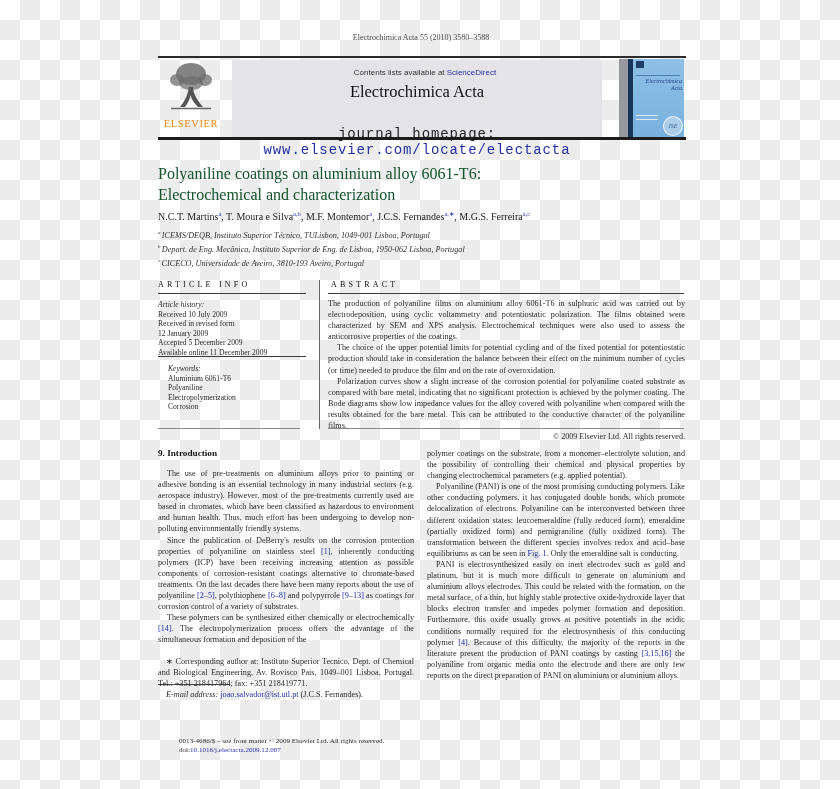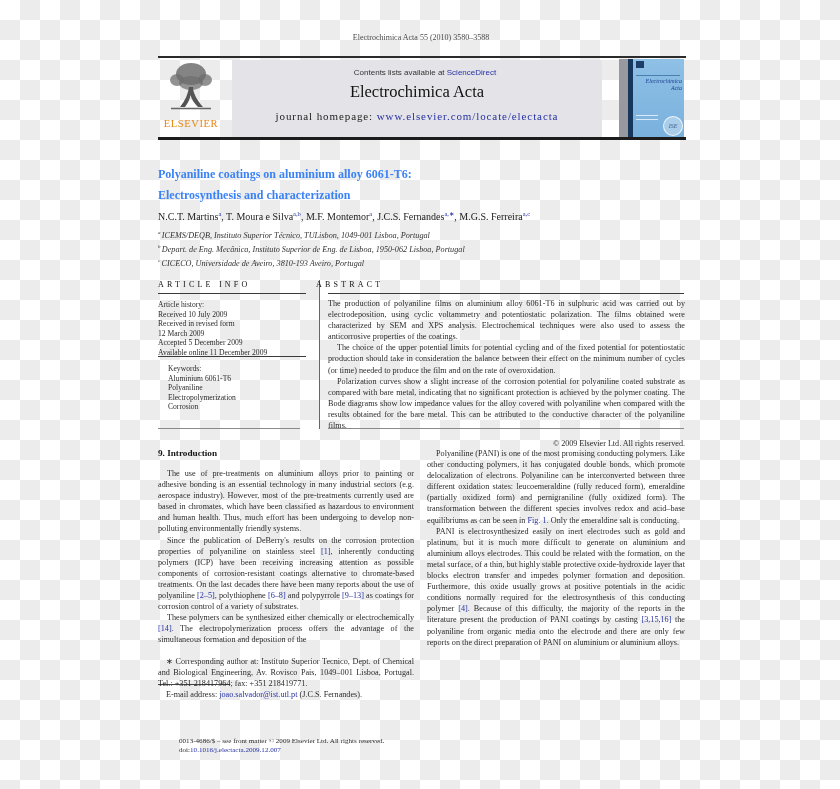--- a/index.html
+++ b/index.html
@@ -24,56 +24,56 @@
   .jref{position:absolute;top:33px;left:0;width:100%;text-align:center;font-size:8px;color:#4a4a4a;}
 
   
   .rule-top{position:absolute;top:56px;left:2px;width:528px;height:1.6px;background:#2b2b2b;}
   .rule-bottom{position:absolute;top:137px;left:2px;width:528px;height:3px;background:#1c1c1c;}
   .logo{position:absolute;top:61px;left:2px;width:66px;height:76px;text-align:center;}
   .logo .els{color:var(--orange);font-size:10.5px;letter-spacing:0.6px;margin-top:1px;}
   .gbox{position:absolute;top:60px;left:76px;width:370px;height:77px;background:#e4e3e8;text-align:center;}
   .gbox .cl{margin-top:8px;font-family:"Liberation Sans",sans-serif;font-size:8px;color:#333;margin-left:16px;}
   .gbox .jt{margin-top:5px;font-size:16.5px;color:#111;}
-  .gbox .hp{margin-top:8px;font-family:Liberation Serif, serif;font-size:11px;letter-spacing:0.9px;color:#222;}
+  .gbox .hp{margin-top:24px;font-family:Liberation Mono, monospace;font-size:14px;letter-spacing:0.9px;color:#222;}
   .lnk{color:var(--link);}
-  .it{}
+  .it{font-style:italic;}
 
   .cover{position:absolute;top:59px;left:463px;width:65px;height:78px;}
   .cov-band{position:absolute;left:0;top:0;width:9px;height:78px;background:#97999e;}
   .cov-spine{position:absolute;left:9px;top:0;width:5px;height:78px;background:#16365c;}
   .cov-face{position:absolute;left:14px;top:0;width:51px;height:78px;background:linear-gradient(180deg,#8fc0e6,#79b1dd);}
   .cov-toplogo{position:absolute;left:3px;top:2px;width:8px;height:7px;background:#1d3e66;}
   .cov-rule{position:absolute;left:3px;top:16px;width:44px;height:1px;background:#4d7eb0;}
   .cov-title{position:absolute;right:2px;top:19px;width:46px;font-size:6px;line-height:6.5px;color:#1c3f8f;font-style:italic;text-align:right;}
   .cov-lines{position:absolute;left:3px;bottom:14px;width:22px;}
   .cov-lines div{height:1px;background:#dbe9f5;margin-bottom:3px;}
   .cov-ise{position:absolute;right:1px;bottom:1px;width:18px;height:18px;border-radius:50%;
     background:rgba(255,255,255,0.35);border:1px solid rgba(255,255,255,0.8);
     font-size:6px;color:#3a5f87;display:flex;align-items:center;justify-content:center;font-style:italic;}
 
   
-  .title{position:absolute;top:164px;left:2px;width:520px;font-size:12px;line-height:20.5px;color:#3b82f6;font-weight:bold;}
+  .title{position:absolute;top:164px;left:2px;width:520px;font-size:16px;line-height:20.5px;color:#14532d;}
   .authors{position:absolute;top:210px;left:2px;width:526px;font-size:10px;color:#222;}
   .authors sup{font-size:6.5px;}
   .affs{position:absolute;top:227px;left:2px;width:526px;font-style:italic;font-size:6.8px;line-height:8.6px;color:#333;}
   .affs sup{font-size:5px;}
 
   
   .colhead{position:absolute;top:280px;font-size:8px;letter-spacing:3.2px;color:#111;text-align:right;}
   .h-rule{position:absolute;top:293px;height:1px;background:#3a3a3a;}
   .g-rule{position:absolute;top:428px;height:1px;background:#8a8a8a;}
   .vdiv{position:absolute;top:280px;left:163px;width:1px;height:149px;background:#666;}
   .hist{position:absolute;top:300px;left:2px;width:150px;font-size:7.6px;line-height:9.6px;}
   .midrule{position:absolute;top:356px;left:2px;width:148px;height:1px;background:#3a3a3a;}
   .kw{position:absolute;top:364px;left:12px;width:150px;font-size:7.6px;line-height:9.5px;}
   .abstext{position:absolute;top:298px;left:172px;width:357px;font-size:8.1px;line-height:10.35px;text-align:justify;}
   .abstext p{margin:0;}
   .abstext .ind{text-indent:9px;}
-  .copyr{text-align:right;margin-top:8px;}
+  .copyr{text-align:right;margin-top:1px;}
 
   
   .colL{position:absolute;top:448px;left:2px;width:256px;}
   .colR{position:absolute;top:448px;left:271px;width:258px;}
   .sech{font-size:9.2px;font-weight:bold;margin:0 0 10px 0;color:#151515;}
   .para{margin:0;font-size:8.2px;line-height:11.1px;text-align:justify;}
   .ind{text-indent:9px;}
 
   
   .fnrule{position:absolute;top:684px;left:2px;width:72px;height:1px;background:#444;}
@@ -124,58 +124,58 @@
           <div></div>
         </div>
       <div class="cov-ise">ISE</div>
     </div>
   </div>
 
   <div class="rule-bottom"></div>
 
   <div class="title">
     <div>Polyaniline coatings on aluminium alloy 6061-T6:</div>
-    <div>Electrosynthesis and characterization</div>
+    <div>Electrochemical and characterization</div>
   </div>
 
   <div class="authors"><span>N.C.T. Martins</span><sup class="lnk">a</sup><span>, T. Moura e Silva</span><sup class="lnk">a,b</sup><span>, M.F. Montemor</span><sup class="lnk">a</sup><span>, J.C.S. Fernandes</span><sup class="lnk">a,∗</sup><span>, M.G.S. Ferreira</span><sup class="lnk">a,c</sup></div>
 
   <div class="affs">
       <p class="para"><sup>a </sup><span>ICEMS/DEQB, Instituto Superior Técnico, TULisbon, 1049-001 Lisboa, Portugal</span></p>
       <p class="para"><sup>b </sup><span>Depart. de Eng. Mecânica, Instituto Superior de Eng. de Lisboa, 1950-062 Lisboa, Portugal</span></p>
       <p class="para"><sup>c </sup><span>CICECO, Universidade de Aveiro, 3810-193 Aveiro, Portugal</span></p>
     </div>
 
   <div class="colhead" style="left:2px">ARTICLE INFO</div>
   <div class="h-rule" style="left:2px;width:148px"></div>
   <div class="hist">
     <div class="it">Article history:</div>
     <div>
         <div>Received 10 July 2009</div>
         <div>Received in revised form</div>
-        <div>12 March 2009</div>
+        <div>12 January 2009</div>
         <div>Accepted 5 December 2009</div>
         <div>Available online 11 December 2009</div>
       </div>
   </div>
   <div class="midrule"></div>
   <div class="kw">
     <div class="it">Keywords:</div>
     <div>
         <div>Aluminium 6061-T6</div>
         <div>Polyaniline</div>
         <div>Electropolymerization</div>
         <div>Corrosion</div>
       </div>
   </div>
   <div class="g-rule" style="left:2px;width:142px"></div>
 
   <div class="vdiv"></div>
 
-  <div class="colhead" style="left:160px">ABSTRACT</div>
+  <div class="colhead" style="left:175px">ABSTRACT</div>
   <div class="h-rule" style="left:172px;width:356px"></div>
   <div class="abstext">
     <div>
         <p class="para"><span>The production of polyaniline films on aluminium alloy 6061-T6 in sulphuric acid was carried out by electrodeposition, using cyclic voltammetry and potentiostatic polarization. The films obtained were characterized by SEM and XPS analysis. Electrochemical techniques were also used to assess the anticorrosive properties of the coatings.</span></p>
         <p class="para ind"><span>The choice of the upper potential limits for potential cycling and of the fixed potential for potentiostatic production should take in consideration the balance between their effect on the minimum number of cycles (or time) needed to produce the film and on the rate of overoxidation.</span></p>
         <p class="para ind"><span>Polarization curves show a slight increase of the corrosion potential for polyaniline coated substrate as compared with bare metal, indicating that no significant protection is achieved by the polymer coating. The Bode diagrams show low impedance values for the alloy covered with polyaniline when compared with the results obtained for the bare metal. This can be attributed to the conductive character of the polyaniline films.</span></p>
       </div>
     <div class="copyr">© 2009 Elsevier Ltd. All rights reserved.</div>
   </div>
   <div class="g-rule" style="left:172px;width:356px"></div>
@@ -183,20 +183,21 @@
   <div class="colL">
     <p class="sech">9. Introduction</p>
     <div>
         <p class="para ind"><span>The use of pre-treatments on aluminium alloys prior to painting or adhesive bonding is an essential technology in many industrial sectors (e.g. aerospace industry). However, most of the pre-treatments currently used are based in chromates, which have been classified as hazardous to environment and human health. Thus, much effort has been undergoing to develop non-polluting environmentally friendly systems.</span></p>
         <p class="para ind"><span>Since the publication of DeBerry's results on the corrosion protection properties of polyaniline on stainless steel </span><span class="lnk">[1]</span><span>, inherently conducting polymers (ICP) have been receiving increasing attention as possible components of corrosion-resistant coatings alternative to chromate-based treatments. On the last decades there have been many reports about the use of polyaniline </span><span class="lnk">[2–5]</span><span>, polythiophene </span><span class="lnk">[6–8]</span><span> and polypyrrole </span><span class="lnk">[9–13]</span><span> as coatings for corrosion control of a variety of substrates.</span></p>
         <p class="para ind"><span>These polymers can be synthesized either chemically or electrochemically </span><span class="lnk">[14]</span><span>. The electropolymerization process offers the advantage of the simultaneous formation and deposition of the</span></p>
       </div>
   </div>
   <div class="colR">
     <div>
+        <p class="para"><span>polymer coatings on the substrate, from a monomer–electrolyte solution, and the possibility of controlling their chemical and physical properties by changing electrochemical parameters (e.g. applied potential).</span></p>
         <p class="para ind"><span>Polyaniline (PANI) is one of the most promising conducting polymers. Like other conducting polymers, it has conjugated double bonds, which promote delocalization of electrons. Polyaniline can be interconverted between three different oxidation states: leucoemeraldine (fully reduced form), emeraldine (partially oxidized form) and pernigraniline (fully oxidized form). The transformation between the different species involves redox and acid–base equilibriums as can be seen in </span><span class="lnk">Fig. 1</span><span>. Only the emeraldine salt is conducting.</span></p>
         <p class="para ind"><span>PANI is electrosynthesized easily on inert electrodes such as gold and platinum, but it is much more difficult to generate on aluminium and aluminium alloys electrodes. This could be related with the formation, on the metal surface, of a thin, but highly stable protective oxide-hydroxide layer that blocks electron transfer and impedes polymer formation and deposition. Furthermore, this oxide usually grows at positive potentials in the acidic conditions normally required for the electrosynthesis of this conducting polymer </span><span class="lnk">[4]</span><span>. Because of this difficulty, the majority of the reports in the literature present the production of PANI coatings by casting </span><span class="lnk">[3,15,16]</span><span> the polyaniline from organic media onto the electrode and there are only few reports on the direct preparation of PANI on aluminium or aluminium alloys.</span></p>
       </div>
   </div>
 
   <div class="fnrule"></div>
   <div class="fn">
       <p class="para ind"><span>∗ Corresponding author at: Instituto Superior Tecnico, Dept. of Chemical and Biological Engineering, Av. Rovisco Pais, 1049–001 Lisboa, Portugal. Tel.: +351 218417964; fax: +351 218419771.</span></p>
       <p class="para ind"><span class="it">E-mail address: </span><span class="lnk">joao.salvador@ist.utl.pt</span><span> (J.C.S. Fernandes).</span></p>
     </div>

